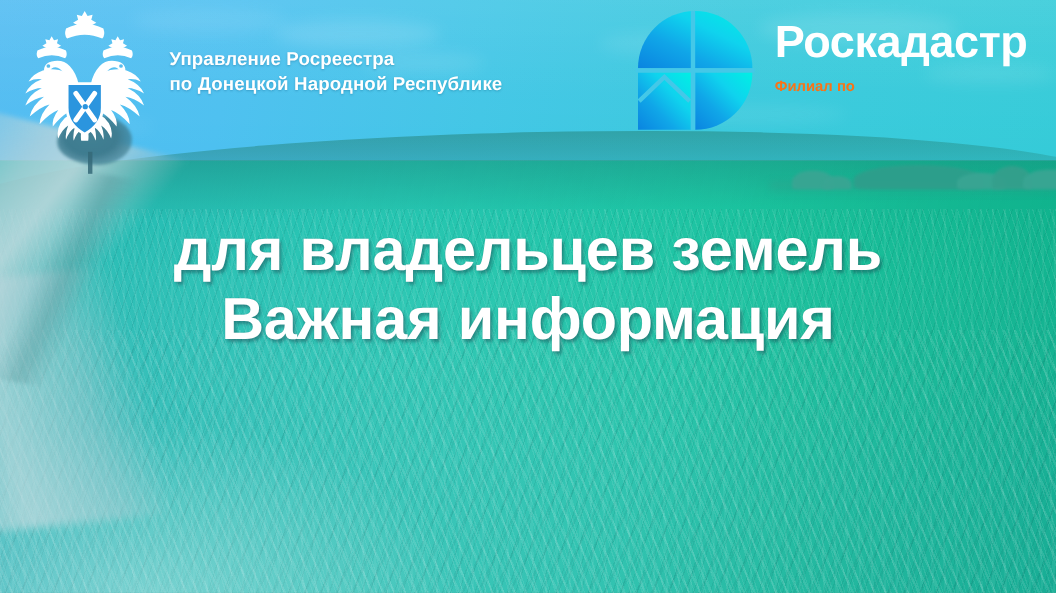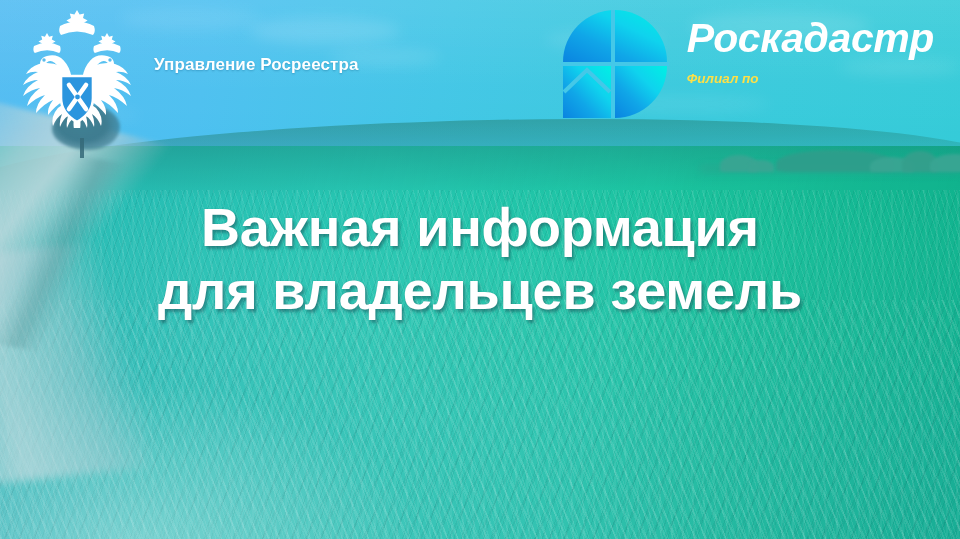--- a/index.html
+++ b/index.html
@@ -231,32 +231,32 @@
     white-space:nowrap;
     padding-bottom:4px;
   }
 
   
   .brand-right{
     position:absolute; right:26px; top:6px;
     display:flex; align-items:flex-start; gap:16px;
   }
   .rk-mark{ width:112px; height:112px; flex:0 0 auto; margin-top:2px; }
-  .rk-text{ padding-top:12px;font-style:italic; }
+  .rk-text{ padding-top:12px; }
   .rk-title{
     color:#ffffff;
     font-size:41px;
     font-weight:bold;
     line-height:1;
     letter-spacing:-.4px;
     white-space:nowrap;
   }
   .rk-sub{
     margin-top:11px;
-    color:#fde047;
+    color:#f97316;
     font-size:13.5px;
     font-weight:bold;
     line-height:1.32;
     white-space:nowrap;
   }
 
   
   .headline{
     position:absolute; left:0; top:196px; width:960px;
     text-align:center;
@@ -367,20 +367,21 @@
         <path d="M47 70 h32 v22 q0 15 -16 24 q-16-9 -16-24z" fill="none" stroke="#ffffff" stroke-width="2.6"></path>
         <g stroke="#ffffff" stroke-width="4.6" stroke-linecap="round">
           <line x1="55" y1="79" x2="72" y2="103"></line>
           <line x1="72" y1="79" x2="55" y2="103"></line>
         </g>
         <circle cx="63.5" cy="91" r="2.4" fill="#2b95de"></circle>
       </svg>
 
       <div class="brand-left-text">
         <div>Управление Росреестра</div>
+        <div>по Донецкой Народной Республике</div>
       </div>
     </div>
 
     <div class="brand-right">
 
       <svg class="rk-mark" viewBox="0 0 112 112">
         <defs>
           <linearGradient id="rkg" x1="0" y1="1" x2="1" y2="0">
             <stop offset="0%" stop-color="#0a84e0"></stop>
             <stop offset="35%" stop-color="#10a6e8"></stop>
@@ -409,17 +410,17 @@
       <div class="rk-text">
         <div class="rk-title">Роскадастр</div>
         <div class="rk-sub">
           <div>Филиал по</div>
         </div>
       </div>
     </div>
   </div>
 
   <div class="headline">
+    <span class="ln">для владельцев земель</span>
     <span class="ln">Важная информация</span>
-    <span class="ln">для владельцев земель</span>
   </div>
 
 </div>
 
 </body></html>

